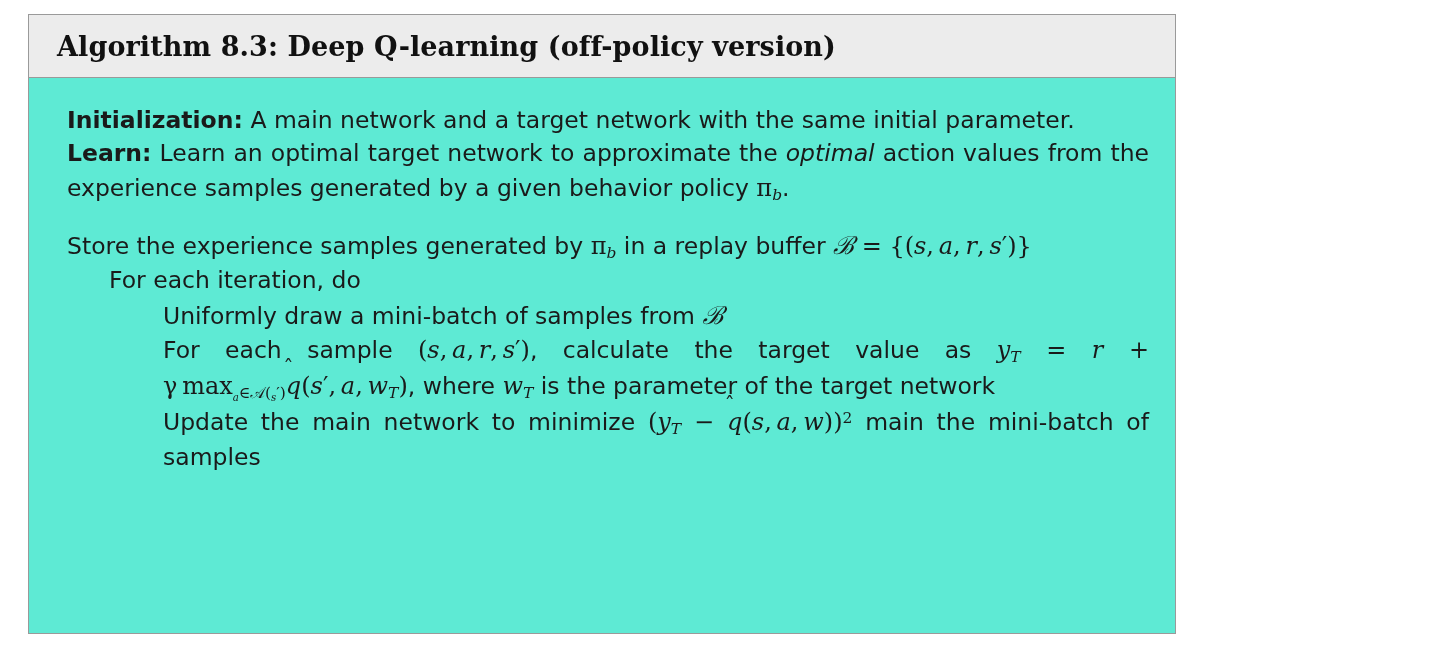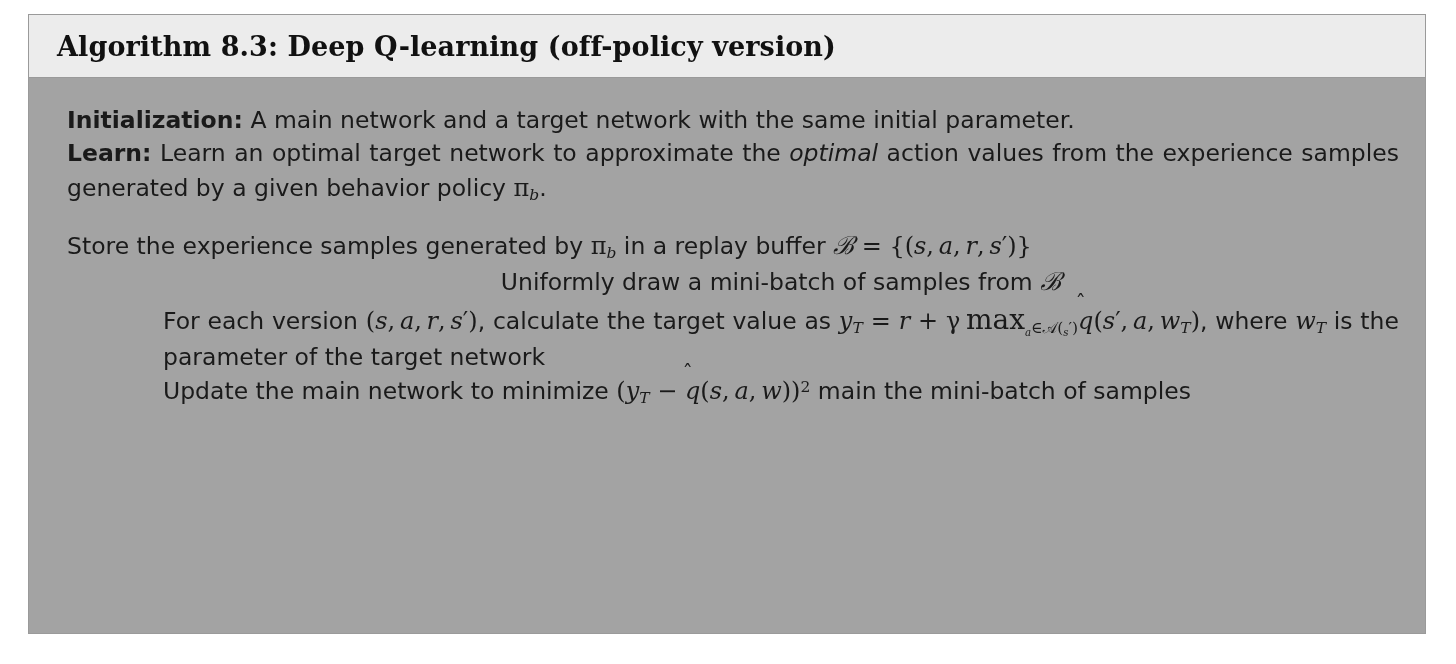--- a/index.html
+++ b/index.html
@@ -12,24 +12,24 @@
     height: 664px;
     font-family: "DejaVu Sans", sans-serif;
     color: #1a1a1a;
     overflow: hidden;
   }
 
   .algo-box {
     position: absolute;
     left: 28px;
     top: 14px;
-    width: 1398px;
+    width: 1148px;
     height: 620px;
     border: 1px solid #9a9a9a;
-    background: #a3a3a3;
+    background: #5eead4;
     box-sizing: border-box;
   }
 
   .algo-header {
     height: 63px;
     background: #ececec;
     border-bottom: 1px solid #9a9a9a;
     box-sizing: border-box;
     display: flex;
     align-items: center;
@@ -65,21 +65,21 @@
     font-style: italic;
   }
 
   .block-gap {
     height: 22px;
   }
 
   
   .lvl0 { margin-left: 12px; }
   .lvl1 { margin-left: 54px; }
-  .lvl2 { margin-left: 108px; text-align: center; }
+  .lvl2 { margin-left: 108px; }
 
   
   .m {
     font-family: "DejaVu Serif", serif;
     font-style: italic;
     font-size: 24px;
   }
   .mr {
     font-family: "DejaVu Serif", serif;
     font-style: normal;
@@ -104,21 +104,21 @@
   }
   .sup {
     font-size: 0.66em;
     vertical-align: 0.48em;
     font-family: "DejaVu Serif", serif;
     font-style: normal;
   }
   .op {
     font-family: "DejaVu Serif", serif;
     font-style: normal;
-    font-size: 28px;
+    font-size: 24px;
   }
   .hat {
     position: relative;
     display: inline-block;
     font-family: "DejaVu Serif", serif;
     font-style: italic;
     font-size: 24px;
   }
   .hat > .hatmark {
     position: absolute;
@@ -156,28 +156,29 @@
 
     <div class="block-gap"></div>
 
     <div class="para lvl0">
       <span>Store the experience samples generated by</span>
       <span class="nowrap"><span class="mr">π</span><span class="sub">b</span></span>
       <span>in a replay buffer</span>
       <span class="nowrap"><span class="mcal">ℬ</span><span class="mr">&nbsp;=&nbsp;</span><span class="mr">{(</span><span class="m">s</span><span class="mr">, </span><span class="m">a</span><span class="mr">, </span><span class="m">r</span><span class="mr">, </span><span class="m">s</span><span class="mr">′)}</span></span>
     </div>
 
+    <div class="para lvl1">For each iteration, do</div>
 
     <div class="para lvl2">
       <span>Uniformly draw a mini-batch of samples from</span>
       <span class="mcal">ℬ</span>
     </div>
 
     <div class="para justified lvl2">
-      <span>For each version</span>
+      <span>For each sample</span>
       <span class="nowrap"><span class="mr">(</span><span class="m">s</span><span class="mr">, </span><span class="m">a</span><span class="mr">, </span><span class="m">r</span><span class="mr">, </span><span class="m">s</span><span class="mr">′)</span></span><span>, calculate the target value as</span>
       <span class="nowrap"><span class="m">y</span><span class="sub">T</span><span class="mr">&nbsp;=&nbsp;</span><span class="m">r</span><span class="mr">&nbsp;+</span></span>
       <span class="nowrap"><span class="mr">γ</span><span class="op"> max</span><span class="subr"><span class="sub">a</span>∈𝒜(<span class="sub">s</span>′)</span><span class="hat"><span class="hatmark">̂</span>q</span><span class="mr">(</span><span class="m">s</span><span class="mr">′, </span><span class="m">a</span><span class="mr">, </span><span class="m">w</span><span class="sub">T</span><span class="mr">)</span></span><span>, where</span>
       <span class="nowrap"><span class="m">w</span><span class="sub">T</span></span>
       <span>is the parameter of the target network</span>
     </div>
 
     <div class="para justified lvl2">
       <span>Update the main network to minimize</span>
       <span class="nowrap"><span class="mr">(</span><span class="m">y</span><span class="sub">T</span><span class="mr">&nbsp;−&nbsp;</span><span class="hat"><span class="hatmark">̂</span>q</span><span class="mr">(</span><span class="m">s</span><span class="mr">, </span><span class="m">a</span><span class="mr">, </span><span class="m">w</span><span class="mr">))</span><span class="sup">2</span></span>

